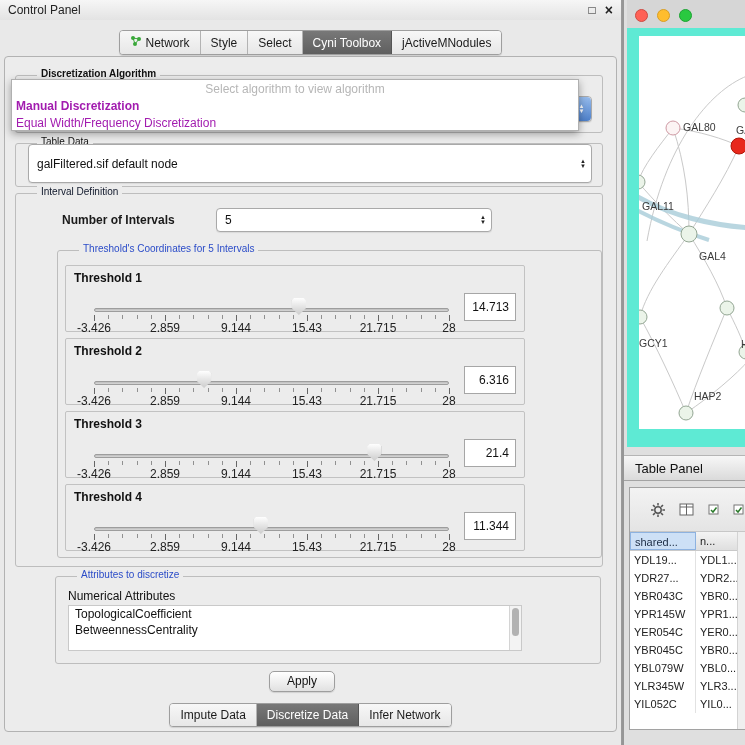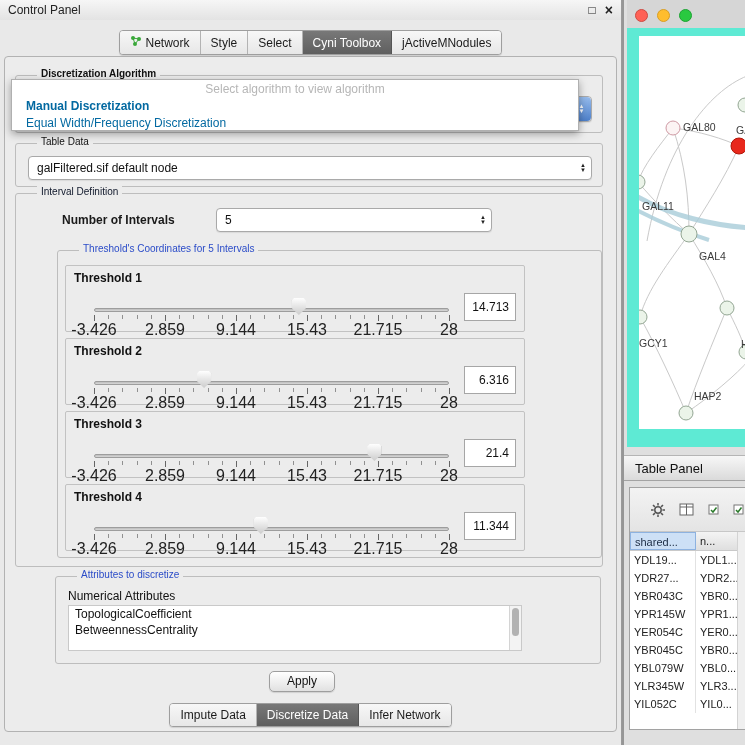--- a/index.html
+++ b/index.html
@@ -28,33 +28,33 @@
   .g-green{color:#0f172a}
   .g-blue{color:#2b4cc8}
 
   .combo{position:absolute;background:#fff;border:1px solid #a9a9a9;border-radius:4px;display:flex;align-items:center;font-size:12px;box-shadow:0 1px 1px rgba(0,0,0,.08)}
   .combo .combo-text{padding-left:8px;color:#111;white-space:nowrap;overflow:hidden}
   .arrows{margin-left:auto;display:flex;flex-direction:column;align-items:center;justify-content:center;font-size:6px;line-height:5px;color:#222;padding-right:5px}
   .spinner-blue{margin-left:auto;width:20px;align-self:stretch;border-radius:0 4px 4px 0;background:linear-gradient(#96bbec,#4d7fc9);display:flex;flex-direction:column;align-items:center;justify-content:center;font-size:6px;line-height:5px;color:#fff;border-left:1px solid #6d93c9}
 
   .popup{position:absolute;left:6px;top:22px;width:568px;height:52px;background:#fff;border:1px solid #b0b0b0;box-shadow:0 3px 8px rgba(0,0,0,.35);z-index:5;font-size:12px}
   .popup .ph{color:#b6b6b6;text-align:center;height:18px;line-height:18px}
-  .popup .opt{height:17px;line-height:17px;padding-left:14px;color:#0369a1}
+  .popup .opt{height:17px;line-height:17px;padding-left:4px;color:#a21caf}
   .popup .opt.bold{font-weight:bold}
 
   
   .th-panel{position:absolute;left:7px;width:460px;height:67px;border:1px solid #c2c2c2;border-radius:2px;background:#ececec}
   .th-label{position:absolute;left:8px;top:5px;font-weight:bold;font-size:12px;color:#111}
   .track{position:absolute;left:28px;top:42px;width:355px;height:4px;background:linear-gradient(#bcbcbc,#d8d8d8);border:1px solid #9d9d9d;border-radius:2px}
   .thumb{position:absolute;top:32px;width:14px;height:17px;background:linear-gradient(#fefefe,#cccccc);clip-path:polygon(15% 0,85% 0,100% 14%,100% 60%,50% 100%,0 60%,0 14%);filter:drop-shadow(0 0 1px #777)}
   .ticks{position:absolute;left:28px;top:49px;width:355px;height:7px}
   .tick{position:absolute;top:0;width:1px;height:4px;background:#909090}
   .tick.major{height:6px;background:#666}
   .scale-labels{position:absolute;left:28px;top:55px;width:355px;height:12px}
-  .scale-label{position:absolute;transform:translateX(-50%);font-size:16px;color:#222;white-space:nowrap}
+  .scale-label{position:absolute;transform:translateX(-50%);font-size:12px;color:#222;white-space:nowrap}
   .val-box{position:absolute;left:398px;top:27px;width:52px;height:28px;background:#fff;border:1px solid #a6a6a6;font-size:12px;text-align:right;line-height:26px;padding-right:6px;color:#111}
 
   
   .attr-title{position:absolute;left:12px;top:12px;font-weight:normal;font-size:12px;color:#111}
   .attr-list{position:absolute;left:12px;top:28px;width:454px;height:46px;background:#fff;border:1px solid #c9c9c9;overflow:hidden}
   .list-item{height:16px;line-height:16px;padding-left:6px;font-size:12px;color:#111;white-space:nowrap}
   .v-scroll{position:absolute;right:0;top:0;bottom:0;width:12px;background:#f3f3f3;border-left:1px solid #d4d4d4}
   .v-thumb{position:absolute;left:2px;top:2px;width:7px;height:28px;background:#b2b2b2;border-radius:4px}
 
   .apply-btn{position:absolute;left:264px;top:614px;width:66px;height:21px;background:linear-gradient(#ffffff,#e1e1e1);border:1px solid #9e9e9e;border-radius:5px;font-size:12px;color:#111;text-align:center;line-height:19px;box-shadow:0 1px 1px rgba(0,0,0,.12)}
@@ -142,21 +142,21 @@
     </div>
 
     <div class="popup">
       <div class="ph">Select algorithm to view algorithm</div>
       <div class="opt bold">Manual Discretization</div>
       <div class="opt">Equal Width/Frequency Discretization</div>
     </div>
 
     <div class="group" style="left:10px;top:86px;width:588px;height:44px">
       <span class="group-label g-plain">Table Data</span>
-      <div class="combo" style="left:12px;top:12px;width:564px;height:24px">
+      <div class="combo" style="left:12px;top:0;width:564px;height:39px">
         <span class="combo-text">galFiltered.sif default node</span>
         <span class="arrows">
           <span>▲</span>
           <span>▼</span>
         </span>
       </div>
     </div>
 
     <div class="group" style="left:10px;top:136px;width:588px;height:374px">
       <span class="group-label g-green">Interval Definition</span>

